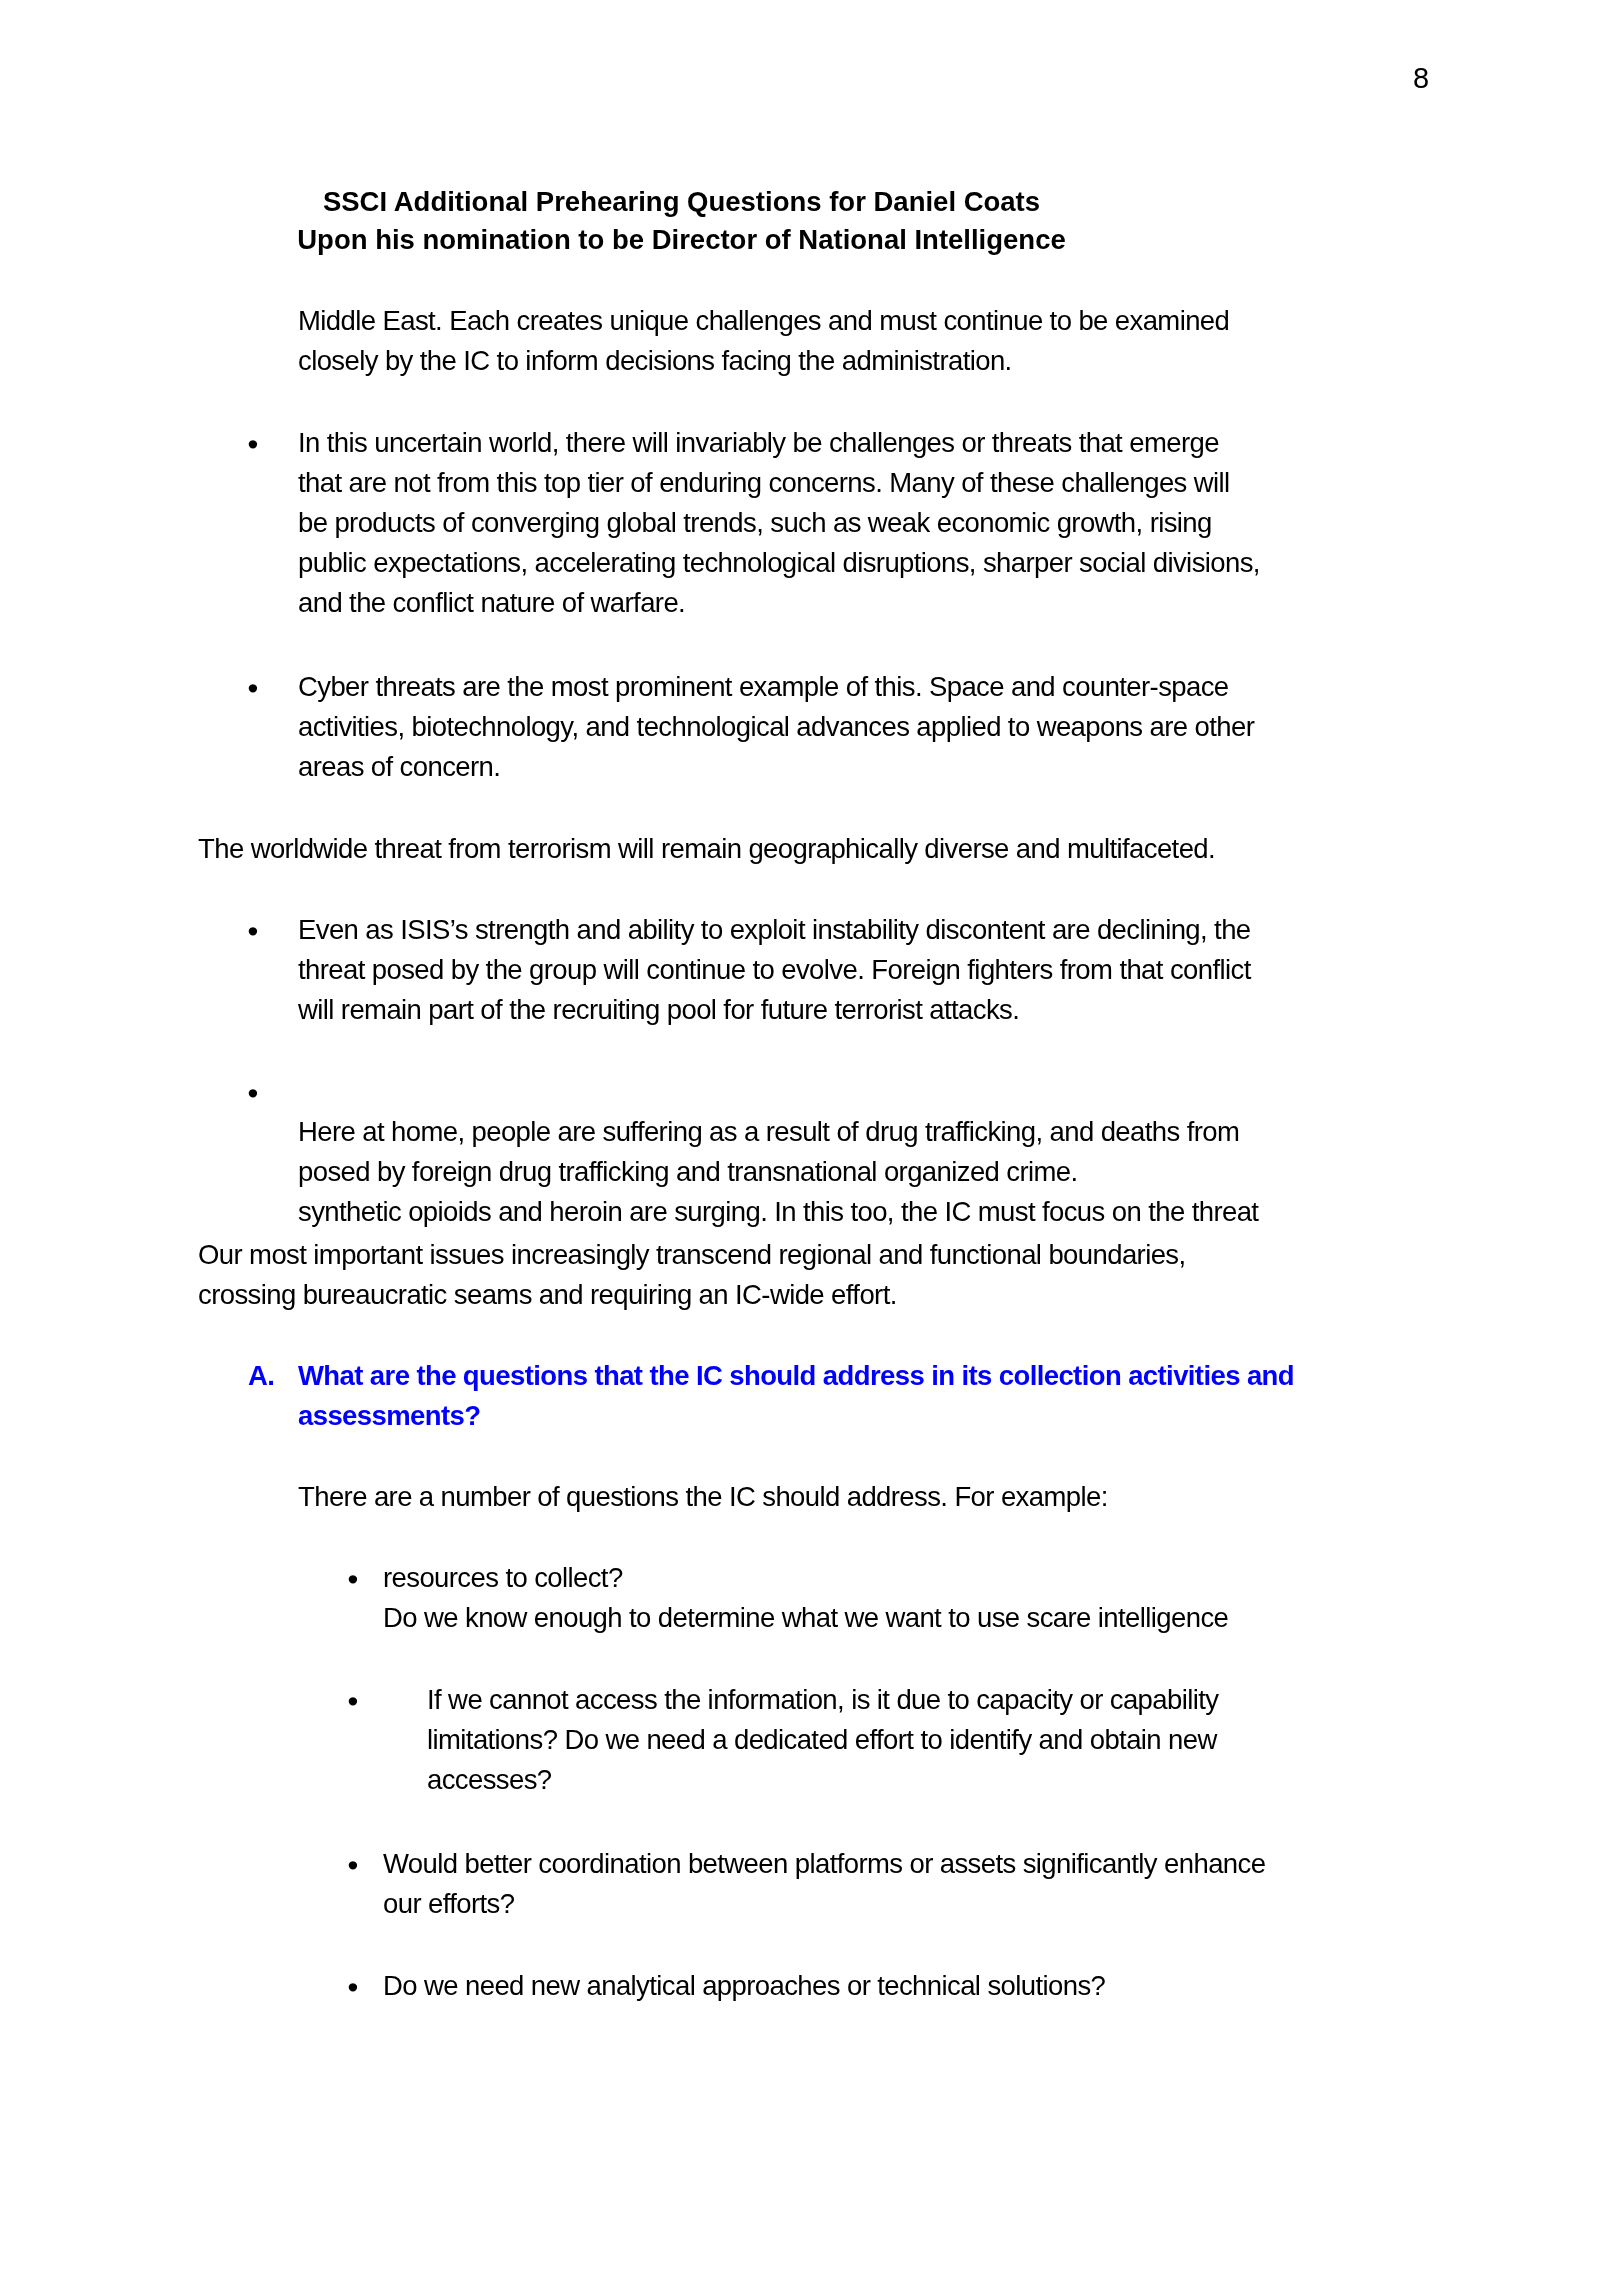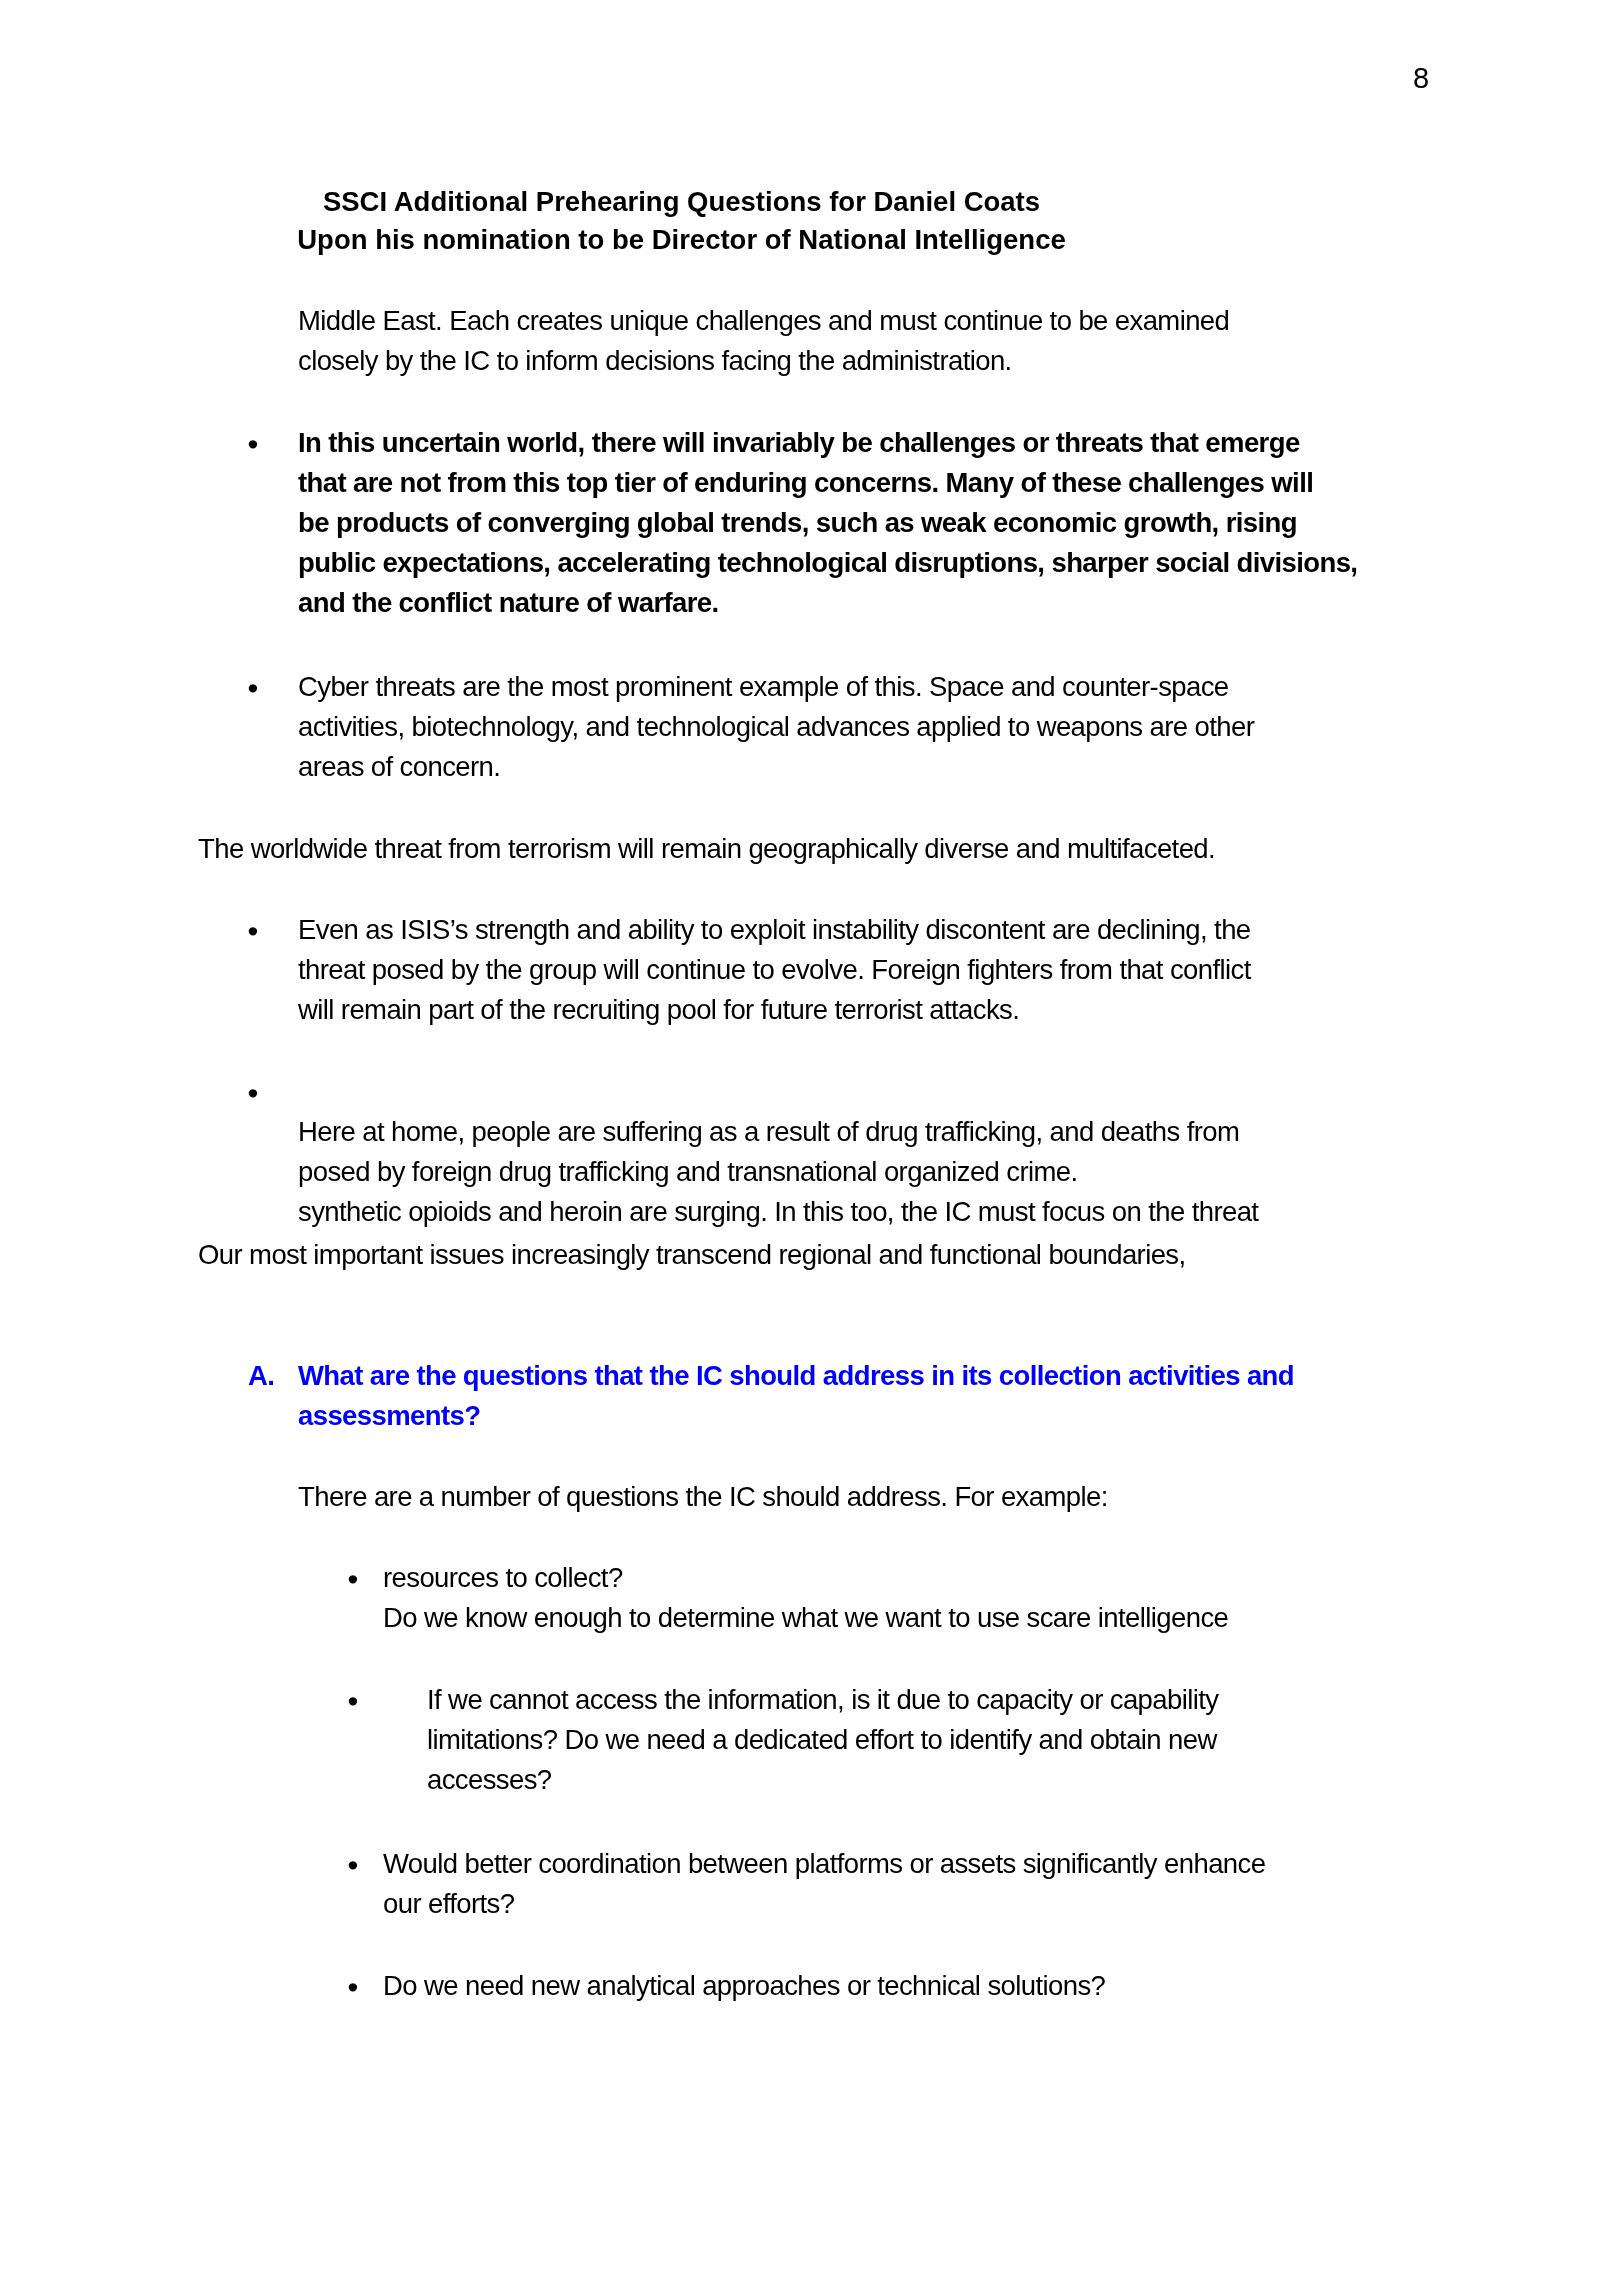--- a/index.html
+++ b/index.html
@@ -22,21 +22,21 @@
   <div class="abs title" style="top:220px;">Upon his nomination to be Director of National Intelligence</div>
 </div>
 
 <div class="abs para" style="left:298px; top:301px;">
   <div>Middle East.  Each creates unique challenges and must continue to be examined</div>
   <div>closely by the IC to inform decisions facing the administration.</div>
 </div>
 
 <div>
   <span class="abs bullet" style="left:247px; top:423px;">●</span>
-  <div class="abs para" style="left:298px; top:423px;font-weight:bold;">
+  <div class="abs para" style="left:298px; top:423px;">
     <div>In this uncertain world, there will invariably be challenges or threats that emerge</div>
     <div>that are not from this top tier of enduring concerns.  Many of these challenges will</div>
     <div>be products of converging global trends, such as weak economic growth, rising</div>
     <div>public expectations, accelerating technological disruptions, sharper social divisions,</div>
     <div>and the conflict nature of warfare.</div>
   </div>
 </div>
 
 <div>
   <span class="abs bullet" style="left:247px; top:667px;">●</span>
@@ -62,20 +62,21 @@
   <span class="abs bullet" style="left:247px; top:1072px;">●</span>
   <div class="abs para" style="left:298px; top:1072px;margin-top:40px;">
     <div>Here at home, people are suffering as a result of drug trafficking, and deaths from</div>
     <div>posed by foreign drug trafficking and transnational organized crime.</div>
     <div>synthetic opioids and heroin are surging.  In this too, the IC must focus on the threat</div>
   </div>
 </div>
 
 <div class="abs para" style="left:198px; top:1235px;">
   <div>Our most important issues increasingly transcend regional and functional boundaries,</div>
+  <div>crossing bureaucratic seams and requiring an IC-wide effort.</div>
 </div>
 
 <div>
   <span class="abs para blue" style="left:248px; top:1356px;">A.</span>
   <div class="abs para blue" style="left:298px; top:1356px;">
     <div>What are the questions that the IC should address in its collection activities and</div>
     <div>assessments?</div>
   </div>
 </div>
 

